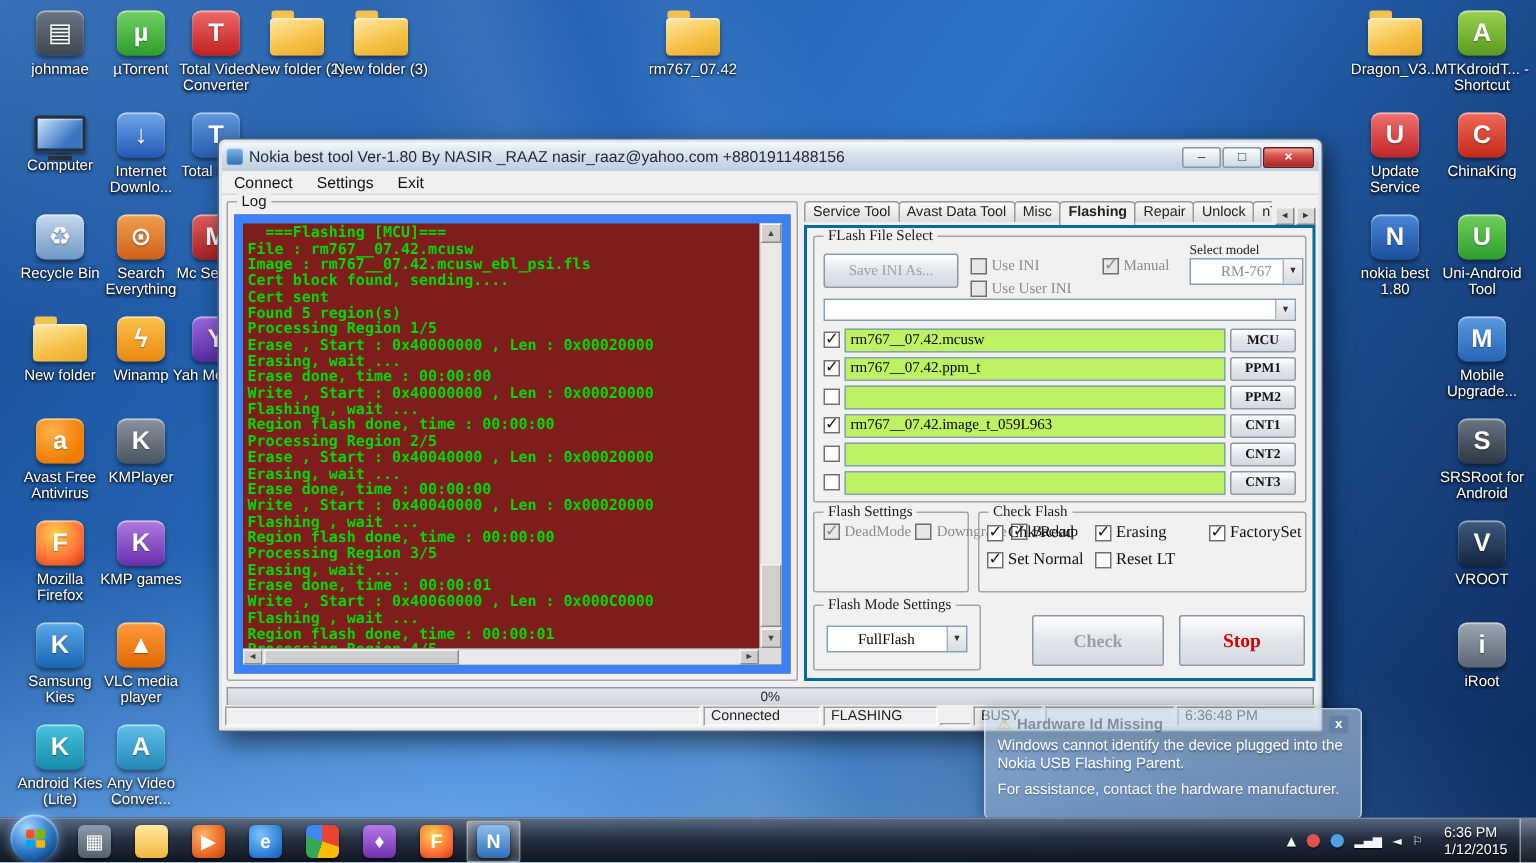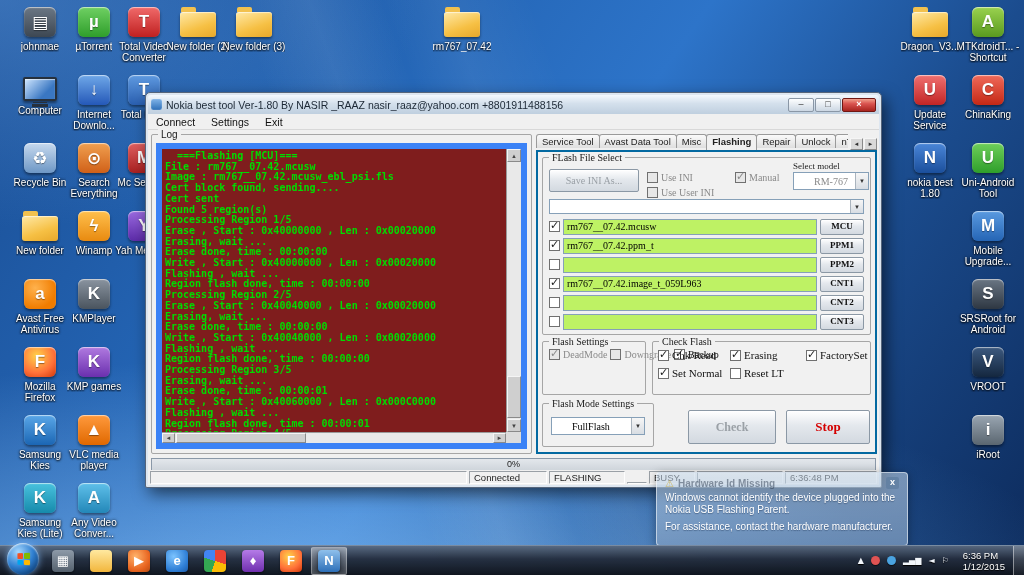--- a/index.html
+++ b/index.html
@@ -217,21 +217,21 @@
         <div class="chip" style="background: linear-gradient(rgb(90, 167, 232), rgb(27, 102, 180));">
           <span>K</span>
         </div>
         <div class="dicon-label">Samsung Kies</div>
       </div>
 
       <div class="dicon">
         <div class="chip" style="background: linear-gradient(rgb(73, 194, 222), rgb(22, 138, 171));">
           <span>K</span>
         </div>
-        <div class="dicon-label">Samsung Kies (Lite)</div>
+        <div class="dicon-label">Android Kies (Lite)</div>
       </div>
     </div>
   <div class="dcol" style="left:62px">
 
       <div class="dicon">
         <div class="chip" style="background: linear-gradient(rgb(111, 208, 99), rgb(47, 158, 43));">
           <span>µ</span>
         </div>
         <div class="dicon-label">µTorrent</div>
       </div>

